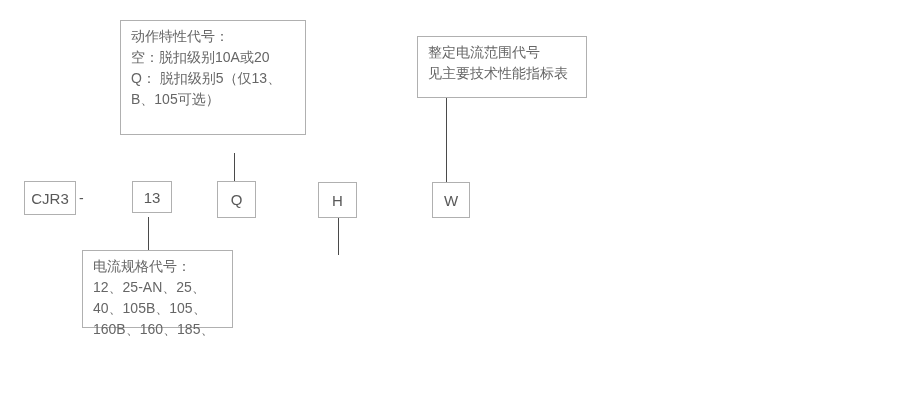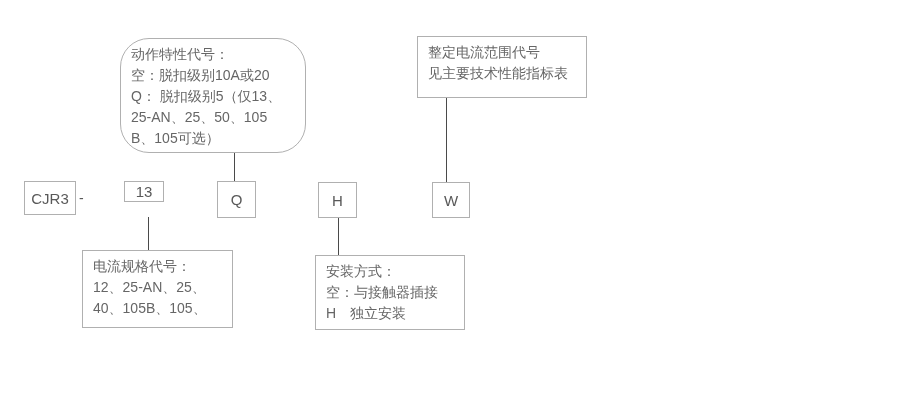--- a/index.html
+++ b/index.html
@@ -35,45 +35,44 @@
     position:absolute;
     font-size:14px;
     color:#595959;
   }
   .vline {
     position:absolute;
     width:1px;
     background:#4a4a4a;
   }
   
-  #callout-action  { left:120px; top:38px;  width:186px; height:115px;border-radius:29px; }
+  #callout-action  { left:120px; top:20px;  width:186px; height:115px; }
   #callout-range   { left:379px; top:36px;  width:170px; height:62px;margin-left:38px;  }
   #callout-current { left:82px;  top:250px; width:151px; height:78px; }
   #callout-mount   { left:315px; top:255px; width:150px; height:75px;  }
   #code-prefix { left:24px;  top:181px; width:52px; height:34px; }
-  #code-13     { left:124px; top:181px; width:40px; height:21px; }
+  #code-13     { left:132px; top:181px; width:40px; height:32px; }
   #code-q      { left:217px; top:181px; width:39px; height:37px; }
   #code-h      { left:318px; top:182px; width:39px; height:36px; }
   #code-w      { left:432px; top:182px; width:38px; height:36px; }
   #sep-dash    { left:79px;  top:190px; }
   #line-action-q  { left:234px; top:153px; height:28px; }
   #line-range-w   { left:446px; top:98px;  height:84px; }
   #line-13-current{ left:148px; top:217px; height:33px; }
   #line-h-mount   { left:338px; top:218px; height:37px; }
 </style>
 </head>
 <body>
 
 <div class="canvas">
 
   <div id="callout-action" class="box callout">
     <div>动作特性代号：</div>
     <div>空：脱扣级别10A或20</div>
     <div>Q： 脱扣级别5（仅13、</div>
-    <div>25-AN、25、50、105</div>
     <div>B、105可选）</div>
   </div>
 
   <div id="callout-range" class="box callout">
     <div>整定电流范围代号</div>
     <div>见主要技术性能指标表</div>
   </div>
 
   <div id="code-prefix" class="box code">CJR3</div>
   <span id="sep-dash" class="sep">-</span>
@@ -84,21 +83,17 @@
 
   <div id="line-action-q" class="vline"></div>
   <div id="line-range-w" class="vline"></div>
   <div id="line-13-current" class="vline"></div>
   <div id="line-h-mount" class="vline"></div>
 
   <div id="callout-current" class="box callout">
     <div>电流规格代号：</div>
     <div>12、25-AN、25、</div>
     <div>40、105B、105、</div>
+    <div>160B、160、185、</div>
   </div>
 
-  <div id="callout-mount" class="box callout">
-    <div>安装方式：</div>
-    <div>空：与接触器插接</div>
-    <div>H　独立安装</div>
-  </div>
 
 </div>
 
 </body></html>

